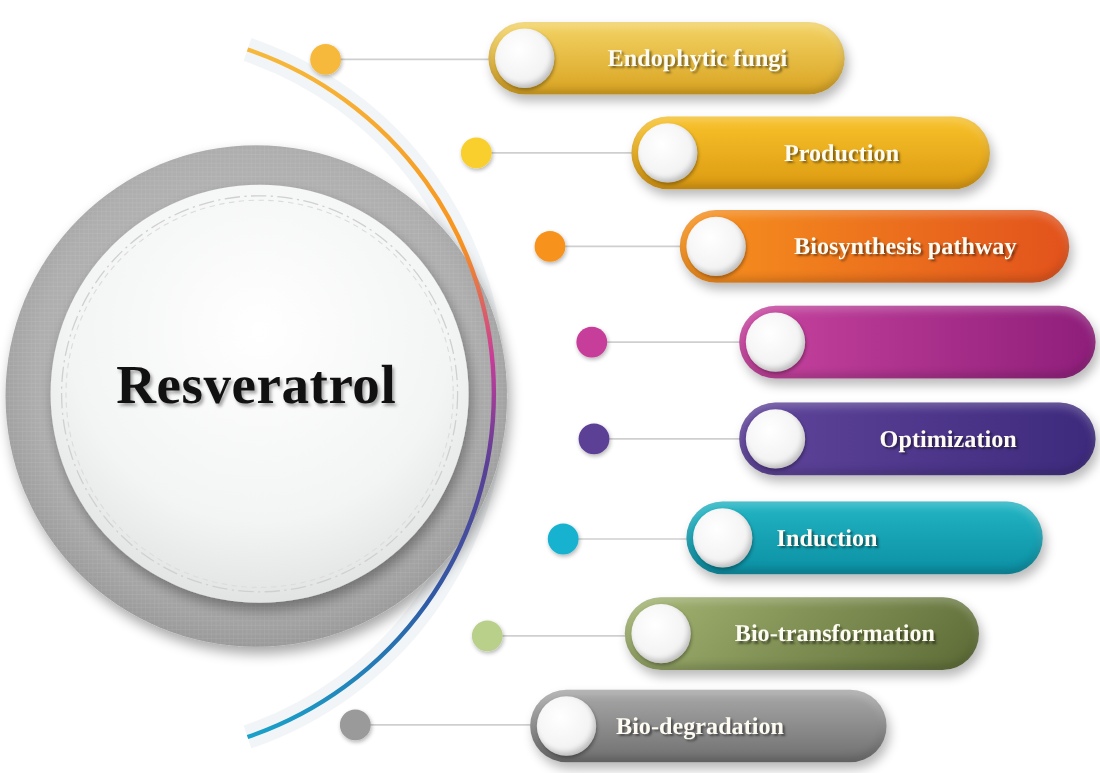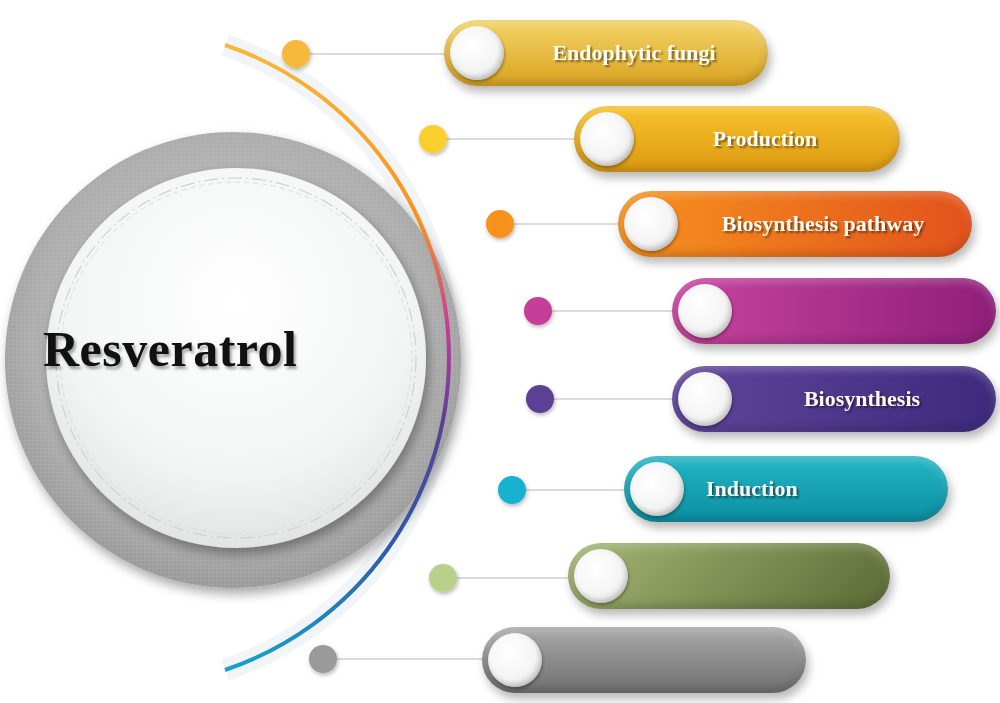--- a/index.html
+++ b/index.html
@@ -1,19 +1,19 @@
 <!DOCTYPE html>
 <html><head>
 <meta charset="utf-8">
 <style>
   html,body{margin:0;padding:0;background:#ffffff;}
   body{width:1000px;height:703px;position:relative;overflow:hidden;font-family:"Liberation Serif","DejaVu Serif",serif;}
   .stage{position:absolute;left:0;top:0;width:1000px;height:703px;}
   svg.bg{position:absolute;left:0;top:0;}
-  .center-title{position:absolute;left:43px;top:320px;width:380px;text-align:left;font-weight:bold;font-size:50px;color:#111;text-shadow:2px 3px 3px rgba(0,0,0,0.35);letter-spacing:0.5px;}
+  .center-title{position:absolute;left:43px;top:320px;width:380px;text-align:center;font-weight:bold;font-size:50px;color:#111;text-shadow:2px 3px 3px rgba(0,0,0,0.35);letter-spacing:0.5px;}
   .pill{position:absolute;height:66px;border-radius:33px;box-shadow:3px 6px 10px rgba(0,0,0,0.28), inset 0 -4px 8px rgba(0,0,0,0.18), inset 0 4px 8px rgba(255,255,255,0.25);display:flex;align-items:center;}
   .pill .knob{position:absolute;left:6px;top:6px;width:54px;height:54px;border-radius:50%;background:radial-gradient(circle at 40% 35%,#ffffff 0%,#f4f4f4 55%,#d9d9d9 100%);box-shadow:inset -2px -3px 5px rgba(0,0,0,0.18), 1px 2px 3px rgba(0,0,0,0.3);}
   .pill .label{position:absolute;left:66px;right:10px;top:0;bottom:0;display:flex;align-items:center;justify-content:center;color:#fdfbf2;font-weight:bold;font-size:22px;text-shadow:2px 2px 2px rgba(0,0,0,0.45);white-space:nowrap;}
 </style>
 </head>
 <body>
 
 <div class="stage">
   <svg class="bg" width="1000" height="703" viewBox="0 0 1000 703">
     <defs>
@@ -113,28 +113,30 @@
     <span class="knob"></span>
     <span class="label">Production</span>
   </div>
 
   <div class="pill" style="left:672px;top:278px;width:324px;background:linear-gradient(90deg,#c8449f,#8e1e7a);">
     <span class="knob"></span>
   </div>
 
   <div class="pill" style="left:672px;top:366px;width:324px;background:linear-gradient(90deg,#60459b,#3d2a7d);">
     <span class="knob"></span>
-    <span class="label">Biosynthesis</span>
+    <span class="label">Optimization</span>
   </div>
 
   <div class="pill" style="left:624px;top:456px;width:324px;background:linear-gradient(180deg,#22b5c4,#0b8fa3);">
     <span class="knob"></span>
     <span class="label" style="justify-content:flex-start;padding-left:16px;text-align:right;">Induction</span>
   </div>
 
   <div class="pill" style="left:568px;top:543px;width:322px;background:linear-gradient(135deg,#a5b674,#5b6a35);">
     <span class="knob"></span>
+    <span class="label" style="left:64px;right:4px;">Bio-transformation</span>
   </div>
 
   <div class="pill" style="left:482px;top:627px;width:324px;background:linear-gradient(180deg,#a9a9a9,#6f6f6f);">
     <span class="knob"></span>
+    <span class="label" style="justify-content:flex-start;padding-left:12px;">Bio-degradation</span>
   </div>
 </div>
 
 </body></html>

